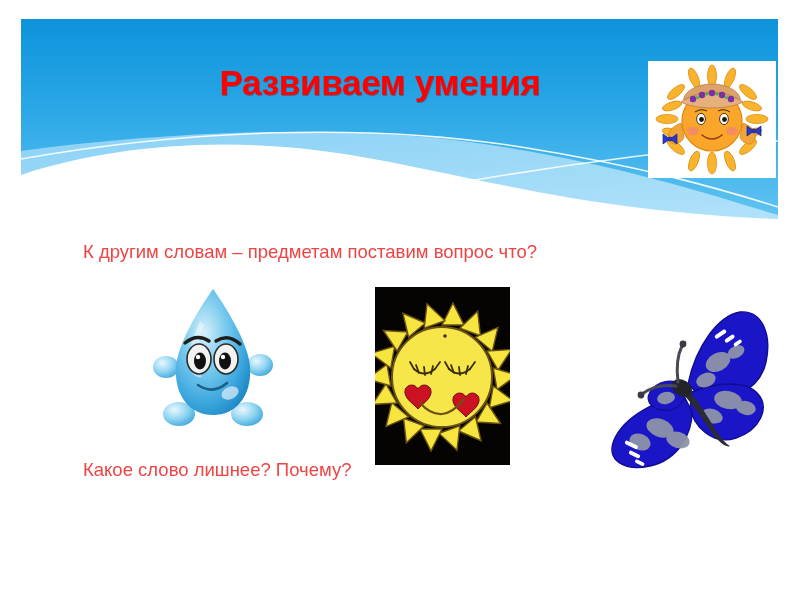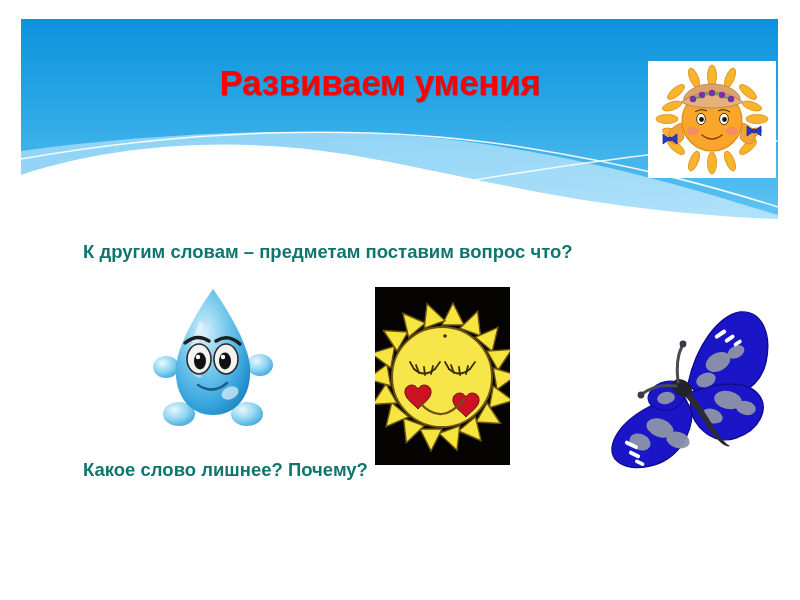--- a/index.html
+++ b/index.html
@@ -58,24 +58,24 @@
     width: 128px;
     height: 117px;
     background: #ffffff;
     overflow: hidden;
   }
 
   
   .body-line {
     position: absolute;
     font-family: "Liberation Sans", sans-serif;
-    font-weight: bold;
+    font-weight: normal;
     font-size: 18.5px;
     line-height: 24px;
-    color: #0f766e;
+    color: #ef4444;
     white-space: nowrap;
   }
   #question-line { left: 83px; top: 240px; }
   #name-pictures-line { left: 83px; top: 447px; }
   #odd-word-line { left: 83px; top: 458px; }
 
   
   #waterdrop-image {
     position: absolute;
     left: 152px;

